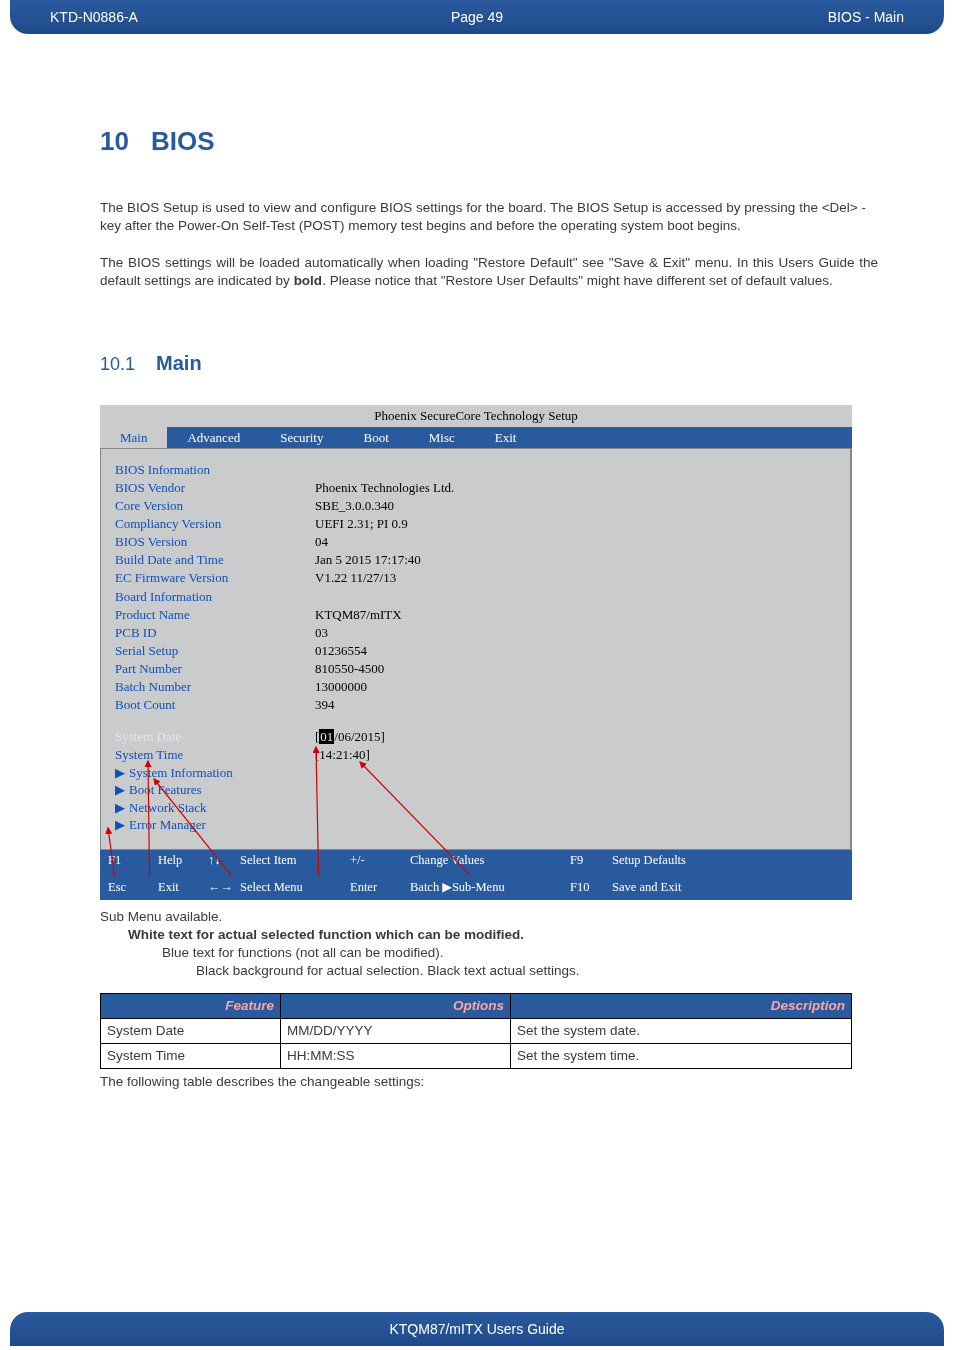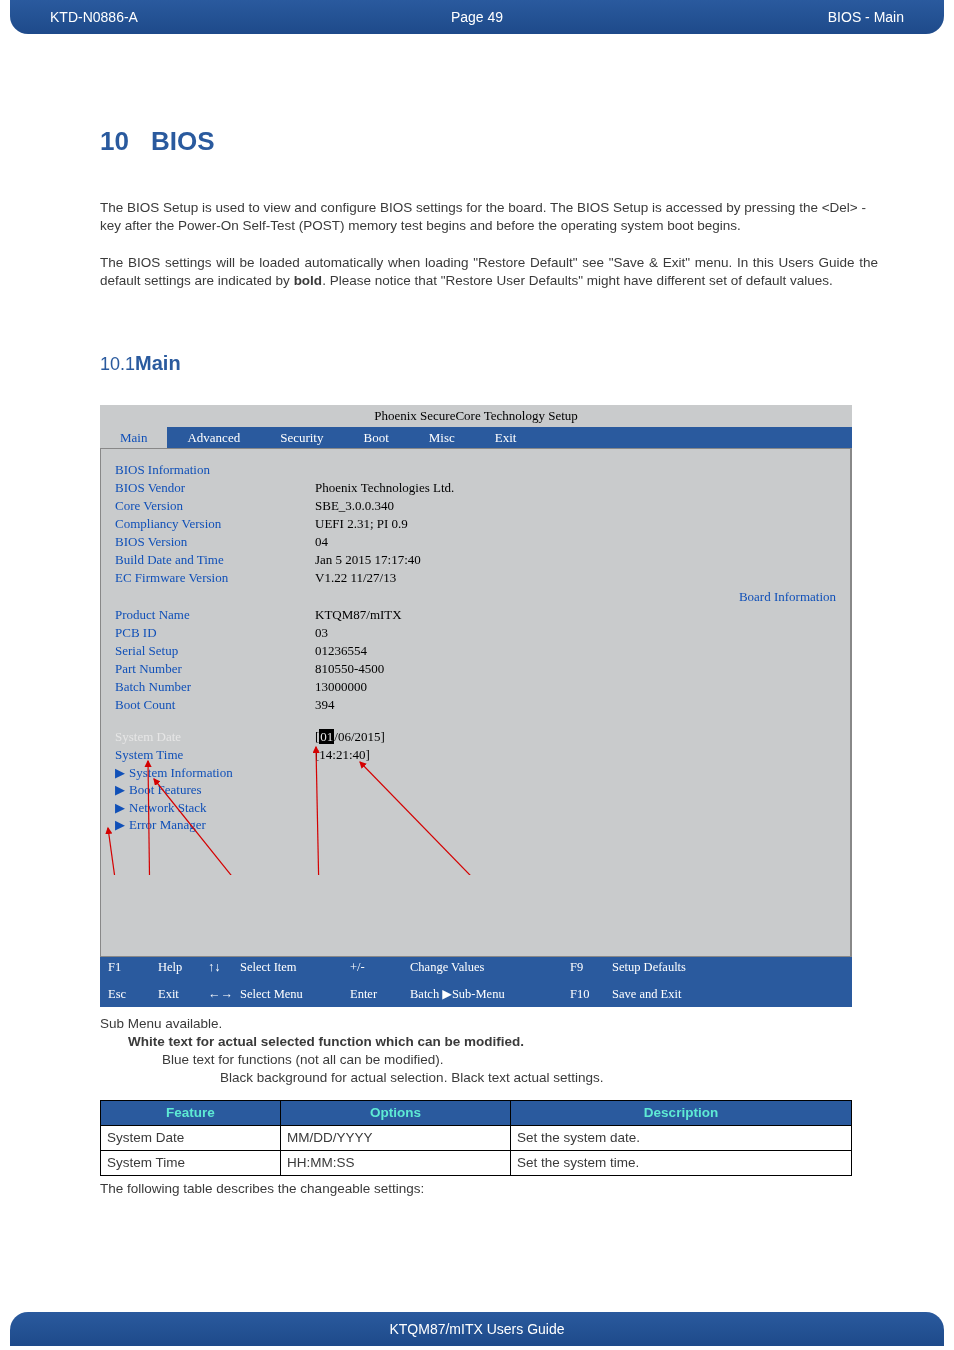--- a/index.html
+++ b/index.html
@@ -31,21 +31,21 @@
     padding: 90px 76px 0 100px;
     font-size: 13.5px;
     color: #3a3a3a;
     line-height: 1.35;
   }
   .h1-row { display: flex; align-items: baseline; gap: 22px; margin-bottom: 40px; }
   .h1-num { color: #2a5a9e; font-size: 26px; font-weight: bold; }
   .h1-title { color: #2a5a9e; font-size: 26px; font-weight: bold; }
   .para { margin-bottom: 18px; font-family: Arial, sans-serif; }
   .bold { font-weight: bold; }
-  .h2-row { display: flex; align-items: baseline; gap: 0; margin-top: 60px; margin-bottom: 28px; }
+  .h2-row { display: flex; align-items: baseline; gap: 21px; margin-top: 60px; margin-bottom: 28px; }
   .h2-num { color: #2a5a9e; font-size: 18px; font-weight: normal; font-family: Arial, sans-serif; }
   .h2-title { color: #2a5a9e; font-size: 20px; font-weight: bold; }
 
   .bios-panel {
     width: 752px;
     margin: 0 0 6px 0;
     font-family: Georgia, 'Times New Roman', serif;
     font-size: 13px;
     color: #1050b8;
     position: relative;
@@ -67,21 +67,21 @@
   .bios-tab {
     padding: 2px 20px 2px 20px;
   }
   .bios-tab.active {
     background: #c9cbcc;
     color: #1050b8;
   }
   .bios-body {
     display: flex;
     background: #c9cbcc;
-    height: 509px;
+    height: 402px;
     border: 1px solid #888;
   }
   .bios-left {
     flex: 1;
     padding: 10px 14px;
     position: relative;
     border-right: 1px solid #888;
   }
   .bios-right {
     width: 232px;
@@ -120,36 +120,37 @@
 
   .legend {
     font-family: Arial, sans-serif;
     font-size: 13.5px;
     margin-top: 8px;
     line-height: 1.35;
   }
   .legend .l0 { margin-left: 0; }
   .legend .l1 { margin-left: 28px; font-weight: bold; }
   .legend .l2 { margin-left: 62px; }
-  .legend .l3 { margin-left: 120px; }
+  .legend .l3 { margin-left: 96px; }
 
   .opt-table {
     width: 752px;
     margin-top: 12px;
     border-collapse: collapse;
     font-family: Arial, sans-serif;
     font-size: 13.5px;
   }
   .opt-table th {
     background: #2a5a9e;
-    color: #5eead4;
-    text-align: center;
+    color: #fca5a5;
+    text-align: right;
     padding: 3px 6px;
     border: 1px solid #000;
     font-weight: bold;
+    font-style: italic;
   }
   .opt-table td {
     border: 1px solid #000;
     padding: 3px 6px;
   }
   .opt-table th:nth-child(1), .opt-table td:nth-child(1) { width: 180px; }
   .opt-table th:nth-child(2), .opt-table td:nth-child(2) { width: 230px; }
 
   .note-after { font-family: Arial, sans-serif; font-size: 13.5px; margin-top: 4px; }
 
@@ -225,21 +226,21 @@
           </div>
         <div class="bios-row">
             <span class="lbl">Build Date and Time</span>
             <span class="val">Jan 5 2015 17:17:40</span>
           </div>
         <div class="bios-row">
             <span class="lbl">EC Firmware Version</span>
             <span class="val">V1.22 11/27/13</span>
           </div>
 
-        <div class="bios-section" style="text-align:right;">Board Information</div>
+        <div class="bios-section" style="">Board Information</div>
         <div class="bios-row">
             <span class="lbl">Product Name</span>
             <span class="val">KTQM87/mITX</span>
           </div>
         <div class="bios-row">
             <span class="lbl">PCB ID</span>
             <span class="val">03</span>
           </div>
         <div class="bios-row">
             <span class="lbl">Serial Setup</span>

